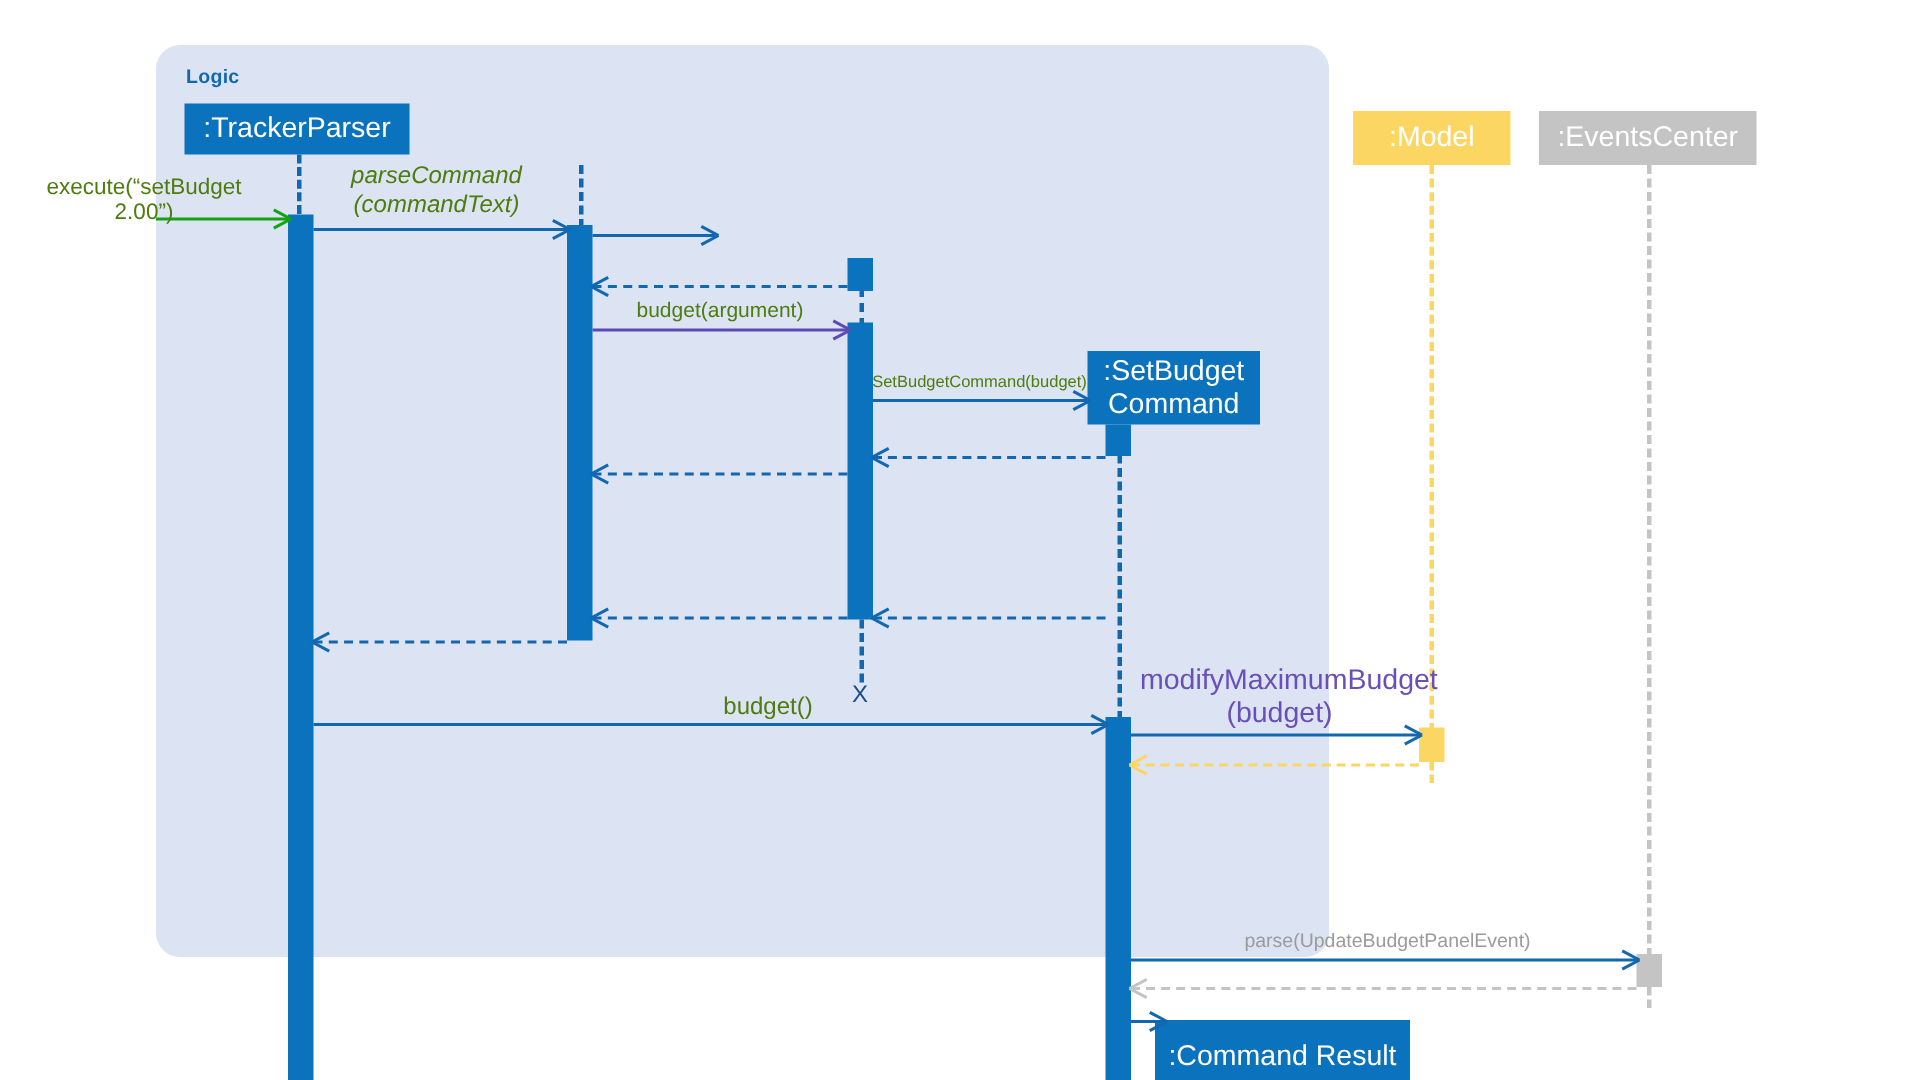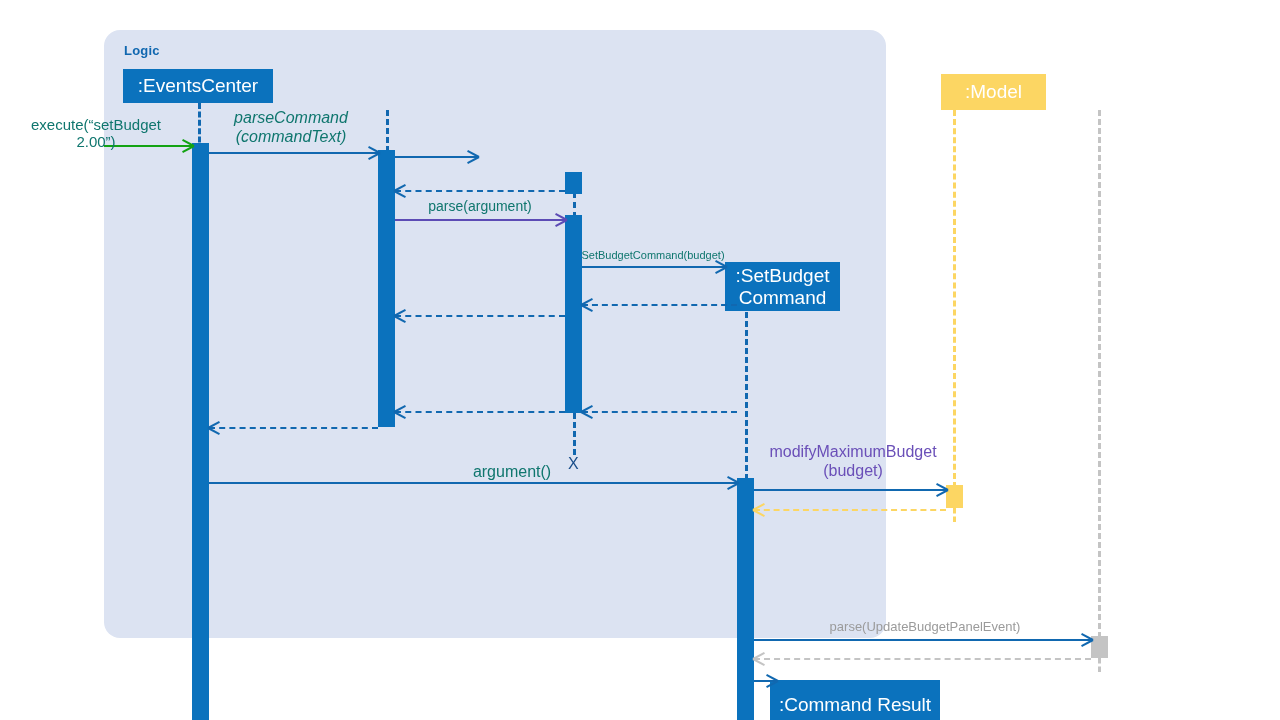--- a/index.html
+++ b/index.html
@@ -37,21 +37,21 @@
     display: flex;
     align-items: center;
     justify-content: center;
     text-align: center;
     color: #ffffff;
     font-size: 19px;
     line-height: 1.12;
     padding: 2px 6px;
   }
   .participant.blue   { background: #0b72bd; }
-  .participant.yellow { background: #fcd663; margin-left: 39px; }
+  .participant.yellow { background: #fcd663; }
   .participant.grey   { background: #c4c4c4; }
 
   
   .lifeline {
     position: absolute;
     width: 0;
     border-left-width: 3px;
     border-left-style: dashed;
   }
   .lifeline.blue   { border-left-color: #1168b0; }
@@ -109,21 +109,21 @@
   .c-purple .shaft { border-top-color: #5c4bb5; }
   .c-purple .head::before, .c-purple .head::after { border-top-color: #5c4bb5; }
 
   
   .msg-label {
     position: absolute;
     text-align: center;
     line-height: 1.16;
     white-space: pre-line;
   }
-  .lbl-blue   { color: #0f766e; }
+  .lbl-blue   { color: #4d7c0f; }
   .lbl-purple { color: #6a4fb8; }
   .lbl-grey   { color: #9b9b9b; }
 
   
   .x-mark {
     position: absolute;
     color: #1a4e8a;
     font-size: 16px;
     font-family: "Liberation Sans", sans-serif;
   }
@@ -158,29 +158,30 @@
   <div class="activation blue" style="left:565px; top:172px; width:17px; height:22px;"></div>
   <div class="activation blue" style="left:565px; top:215px; width:17px; height:198px;"></div>
 
   <div class="activation blue" style="left:737px; top:283px; width:17px; height:21px;"></div>
   <div class="activation blue" style="left:737px; top:478px; width:17px; height:242px;"></div>
 
   <div class="activation yellow" style="left:946px; top:485px; width:17px; height:23px;"></div>
 
   <div class="activation grey" style="left:1091px; top:636px; width:17px; height:22px;"></div>
 
-  <div class="participant blue" style="left:123px; top:69px; width:150px; height:34px;">:EventsCenter</div>
-
-
-
-  <div class="participant blue" style="left:725px; top:234px; width:115px; height:49px;margin-top:28px;">:SetBudget
+  <div class="participant blue" style="left:123px; top:69px; width:150px; height:34px;">:TrackerParser</div>
+
+
+
+  <div class="participant blue" style="left:725px; top:234px; width:115px; height:49px;">:SetBudget
 Command</div>
 
   <div class="participant yellow" style="left:902px; top:74px; width:105px; height:36px;">:Model</div>
 
+  <div class="participant grey" style="left:1026px; top:74px; width:145px; height:36px;">:EventsCenter</div>
 
   <div class="participant blue" style="left:770px; top:680px; width:170px; height:49px;">:Command
 Result</div>
 
   <div class="msg solid to-right c-green" style="left:104px; top:145px; width:88px;">
     <div class="shaft" style="width:88px;"></div>
     <div class="head"></div>
   </div>
   <div class="msg-label lbl-blue" style="left:8px; top:116px; width:176px; font-size:15px;">execute(“setBudget
 2.00”)</div>
@@ -199,21 +200,21 @@
 
   <div class="msg dashed to-left c-blue" style="left:395px; top:190px; width:170px;">
     <div class="shaft" style="width:170px;"></div>
     <div class="head"></div>
   </div>
 
   <div class="msg solid to-right c-purple" style="left:395px; top:219px; width:170px;">
     <div class="shaft" style="width:170px;"></div>
     <div class="head"></div>
   </div>
-  <div class="msg-label lbl-blue" style="left:398px; top:198px; width:164px; font-size:14px;">parse(argument)</div>
+  <div class="msg-label lbl-blue" style="left:398px; top:198px; width:164px; font-size:14px;">budget(argument)</div>
 
   <div class="msg solid to-right c-blue" style="left:582px; top:266px; width:143px;">
     <div class="shaft" style="width:143px;"></div>
     <div class="head"></div>
   </div>
   <div class="msg-label lbl-blue" style="left:580px; top:249px; width:146px; font-size:11px;">SetBudgetCommand(budget)</div>
 
   <div class="msg dashed to-left c-blue" style="left:582px; top:304px; width:155px;">
     <div class="shaft" style="width:155px;"></div>
     <div class="head"></div>
@@ -238,27 +239,27 @@
     <div class="shaft" style="width:169px;"></div>
     <div class="head"></div>
   </div>
 
   <div class="x-mark" style="left:568px; top:455px;">X</div>
 
   <div class="msg solid to-right c-blue" style="left:209px; top:482px; width:528px;">
     <div class="shaft" style="width:528px;"></div>
     <div class="head"></div>
   </div>
-  <div class="msg-label lbl-blue" style="left:440px; top:463px; width:144px; font-size:16px;">argument()</div>
+  <div class="msg-label lbl-blue" style="left:440px; top:463px; width:144px; font-size:16px;">budget()</div>
 
   <div class="msg solid to-right c-blue" style="left:754px; top:489px; width:192px;">
     <div class="shaft" style="width:192px;"></div>
     <div class="head"></div>
   </div>
-  <div class="msg-label lbl-purple" style="left:760px; top:443px; width:186px; font-size:16px;">modifyMaximumBudget
+  <div class="msg-label lbl-purple" style="left:760px; top:443px; width:186px; font-size:19px;">modifyMaximumBudget
 (budget)</div>
 
   <div class="msg dashed to-left c-yellow" style="left:754px; top:509px; width:192px;">
     <div class="shaft" style="width:192px;"></div>
     <div class="head"></div>
   </div>
 
   <div class="msg solid to-right c-blue" style="left:754px; top:639px; width:337px;">
     <div class="shaft" style="width:337px;"></div>
     <div class="head"></div>

